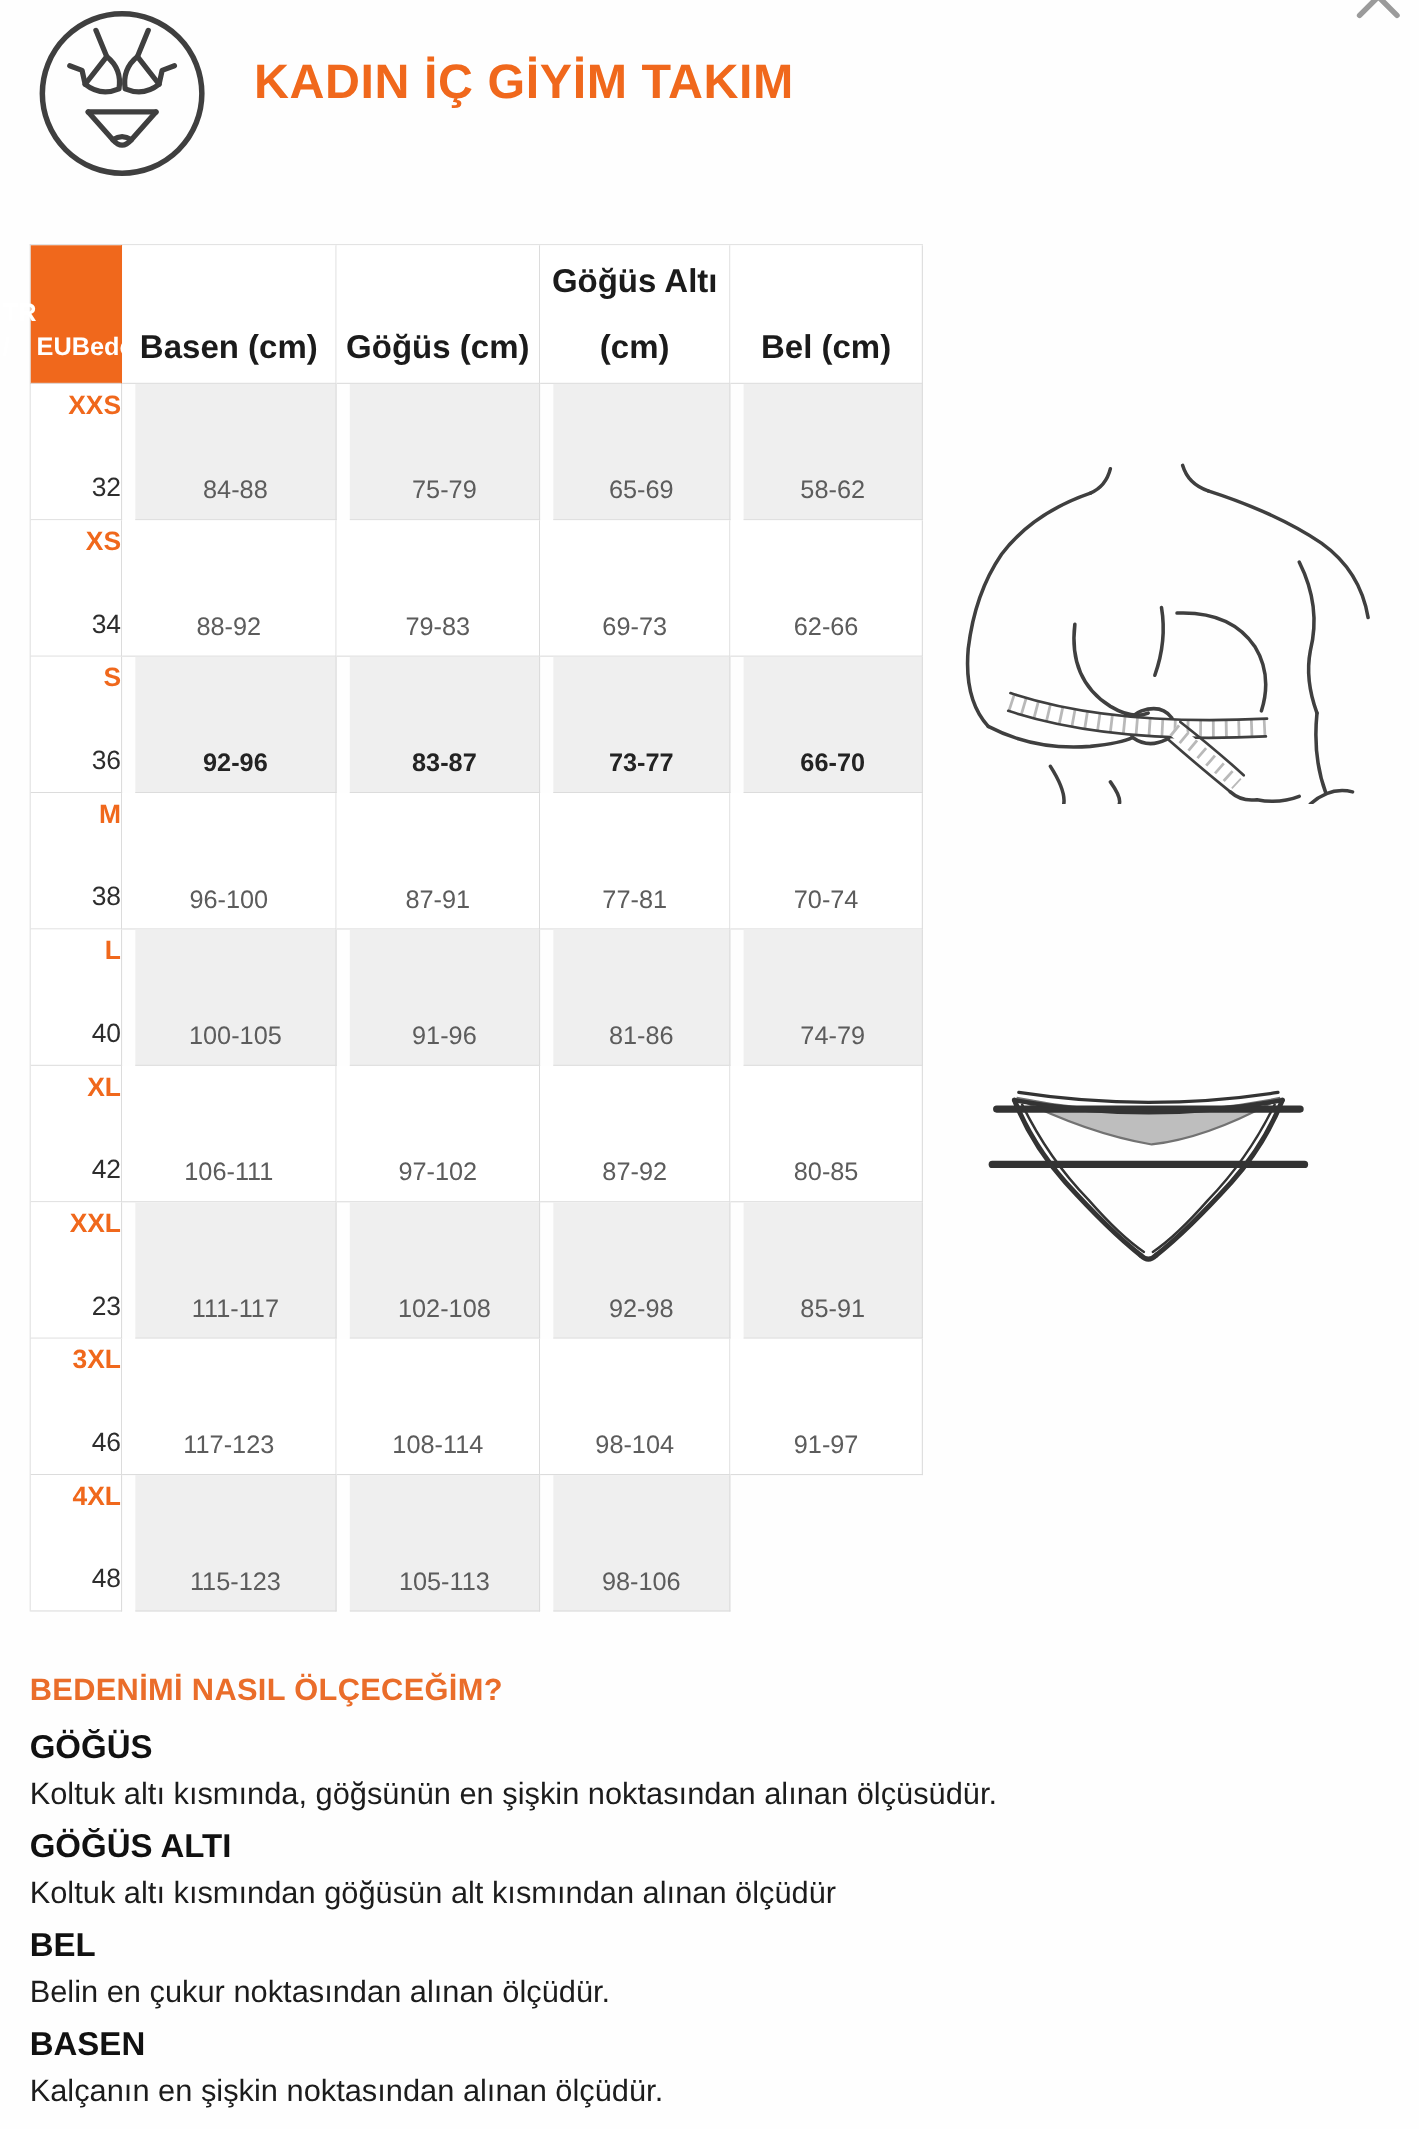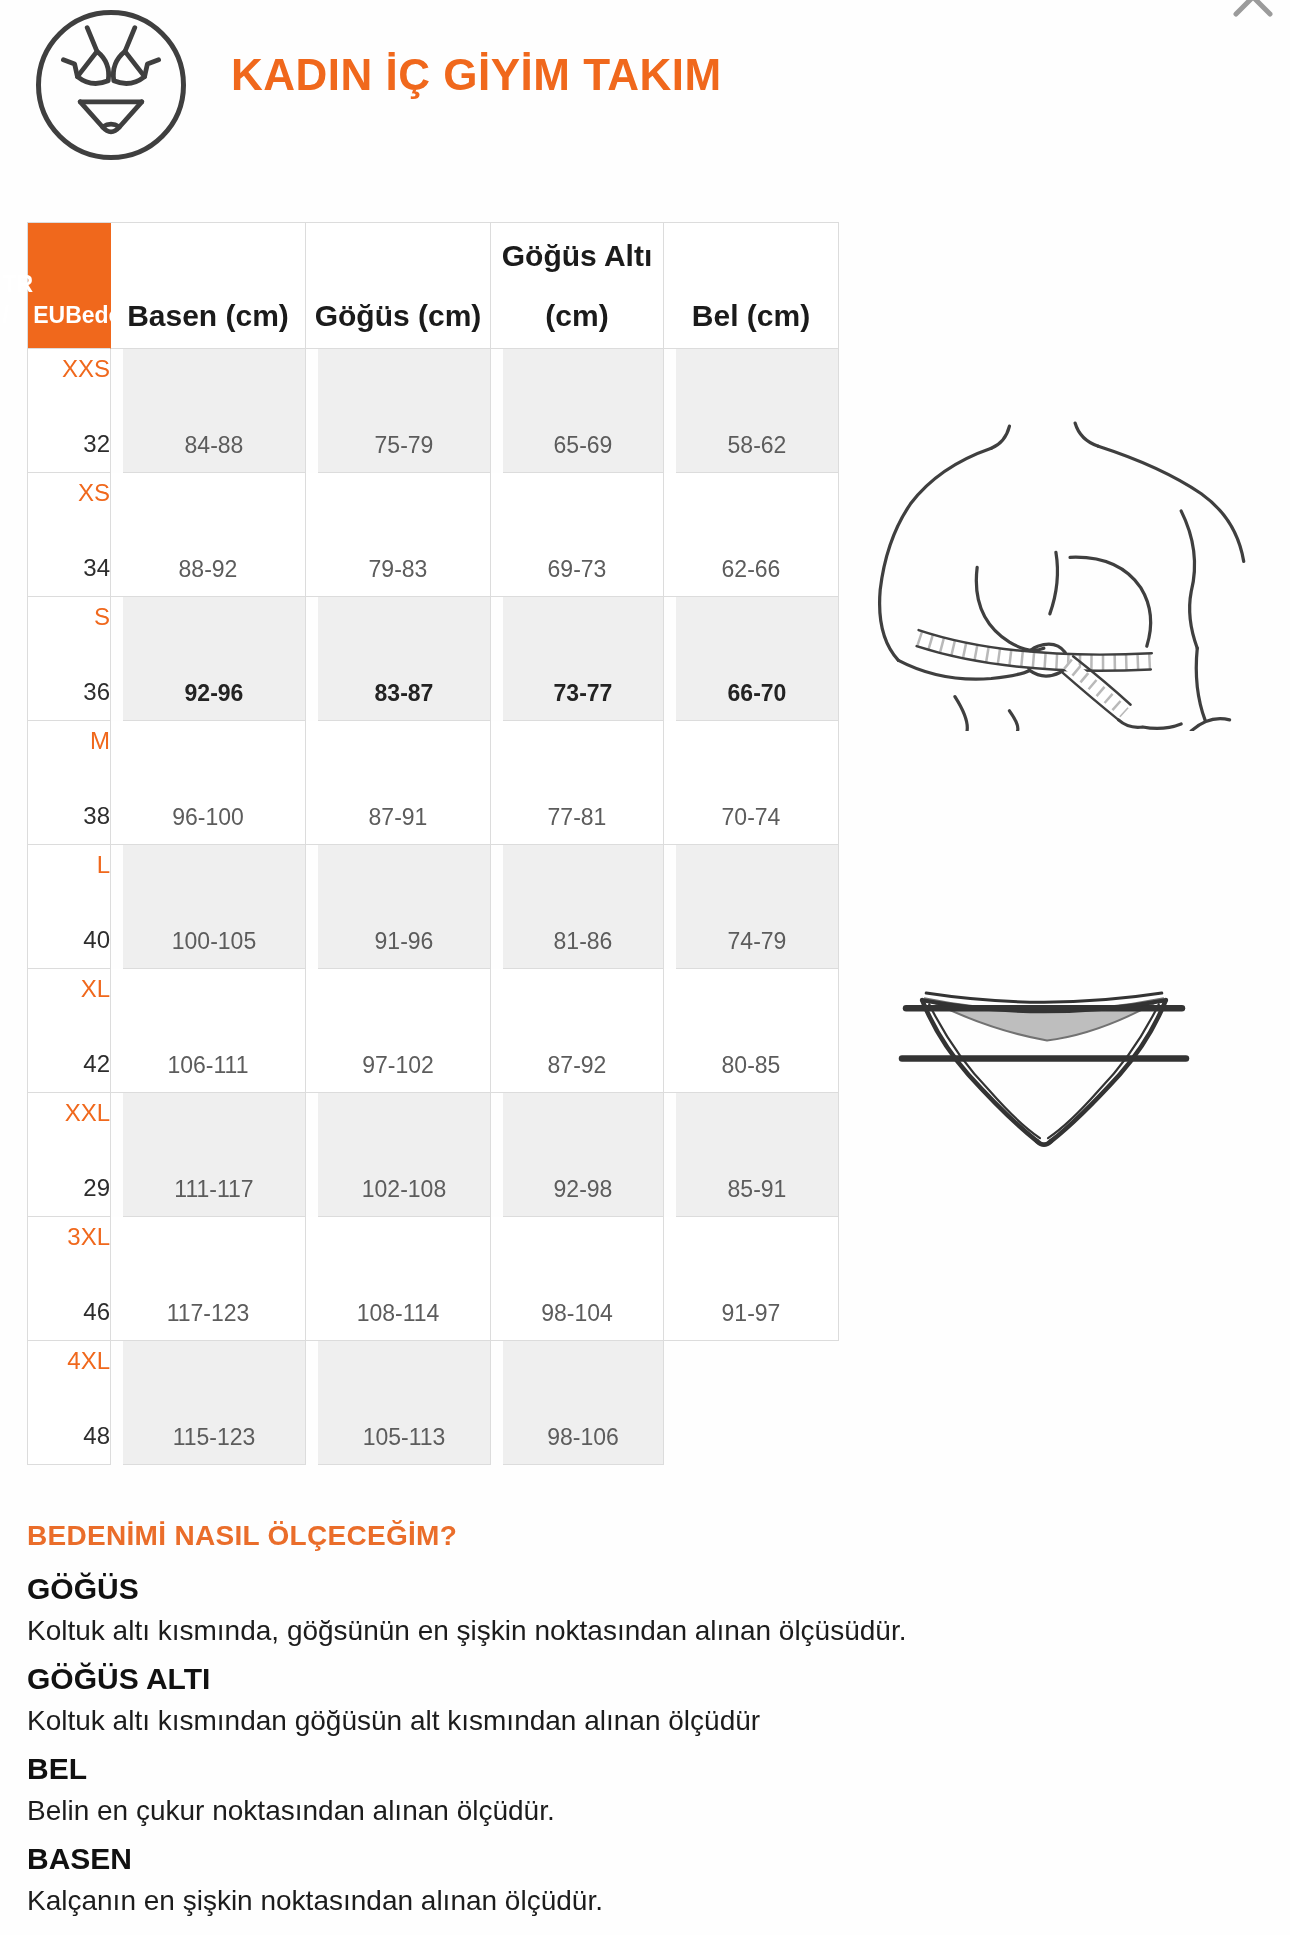--- a/index.html
+++ b/index.html
@@ -42,21 +42,21 @@
   .size-head{
     background:var(--accent);color:#fff;font-weight:bold;font-size:23px;
     line-height:1.32;text-align:left;flex-direction:row;padding-bottom:18px;
     border-right:1px solid var(--accent);
   }
   .col-head{
     font-weight:bold;color:var(--header-text);font-size:30px;text-align:center;
     line-height:2.0;padding:0 6px 2px 6px;
   }
   .size-cell{flex-direction:column;padding-bottom:9px;}
-  .size-cell .sz{color:var(--accent);font-weight:normal;font-size:24px;margin-bottom:7px;}
+  .size-cell .sz{color:var(--accent);font-weight:bold;font-size:24px;margin-bottom:7px;}
   .size-cell .eu{color:var(--size-number);font-weight:normal;font-size:24px;margin-top:40px;}
   .val-cell{color:var(--value-text);font-size:23px;padding-bottom:13px;}
   .val-cell.shaded{background:var(--stripe);margin-left:12px;}
   .trow.hl .val-cell{color:#232323;font-weight:bold;}
 
   
   .bust-sketch{position:absolute;left:858px;top:418px;width:414px;height:312px;}
   .panty-sketch{position:absolute;left:898px;top:978px;width:292px;height:176px;}
   .sketch-stroke{stroke:var(--sketch);fill:none;stroke-linecap:round;stroke-linejoin:round;}
 
@@ -169,21 +169,21 @@
           <span class="eu">42</span>
         </div>
         <div class="cell val-cell">106-111</div>
         <div class="cell val-cell">97-102</div>
         <div class="cell val-cell">87-92</div>
         <div class="cell val-cell">80-85</div>
       </div>
       <div class="trow">
         <div class="cell size-cell">
           <span class="sz">XXL</span>
-          <span class="eu">29</span>
+          <span class="eu">23</span>
         </div>
         <div class="cell val-cell shaded">111-117</div>
         <div class="cell val-cell shaded">102-108</div>
         <div class="cell val-cell shaded">92-98</div>
         <div class="cell val-cell shaded">85-91</div>
       </div>
       <div class="trow">
         <div class="cell size-cell">
           <span class="sz">3XL</span>
           <span class="eu">46</span>

